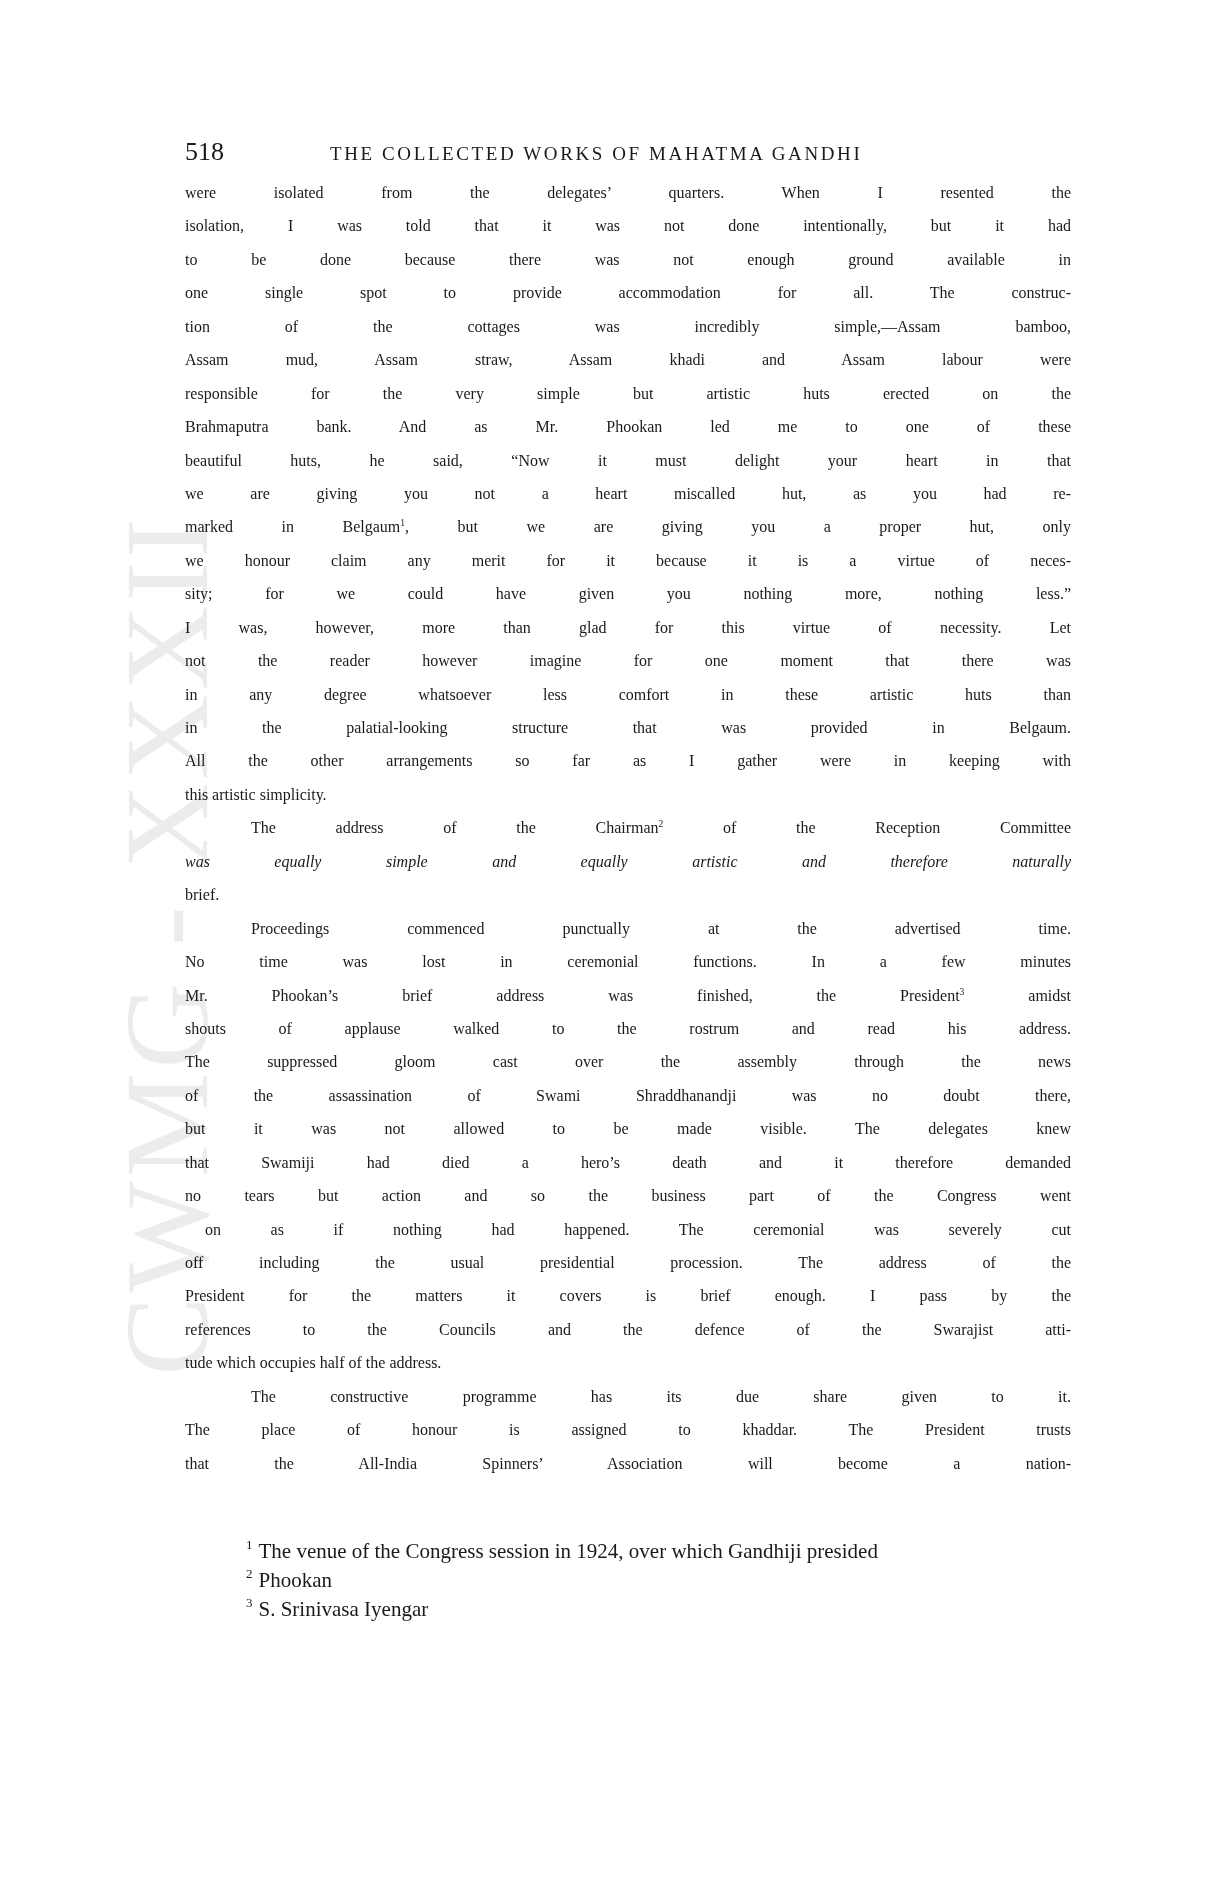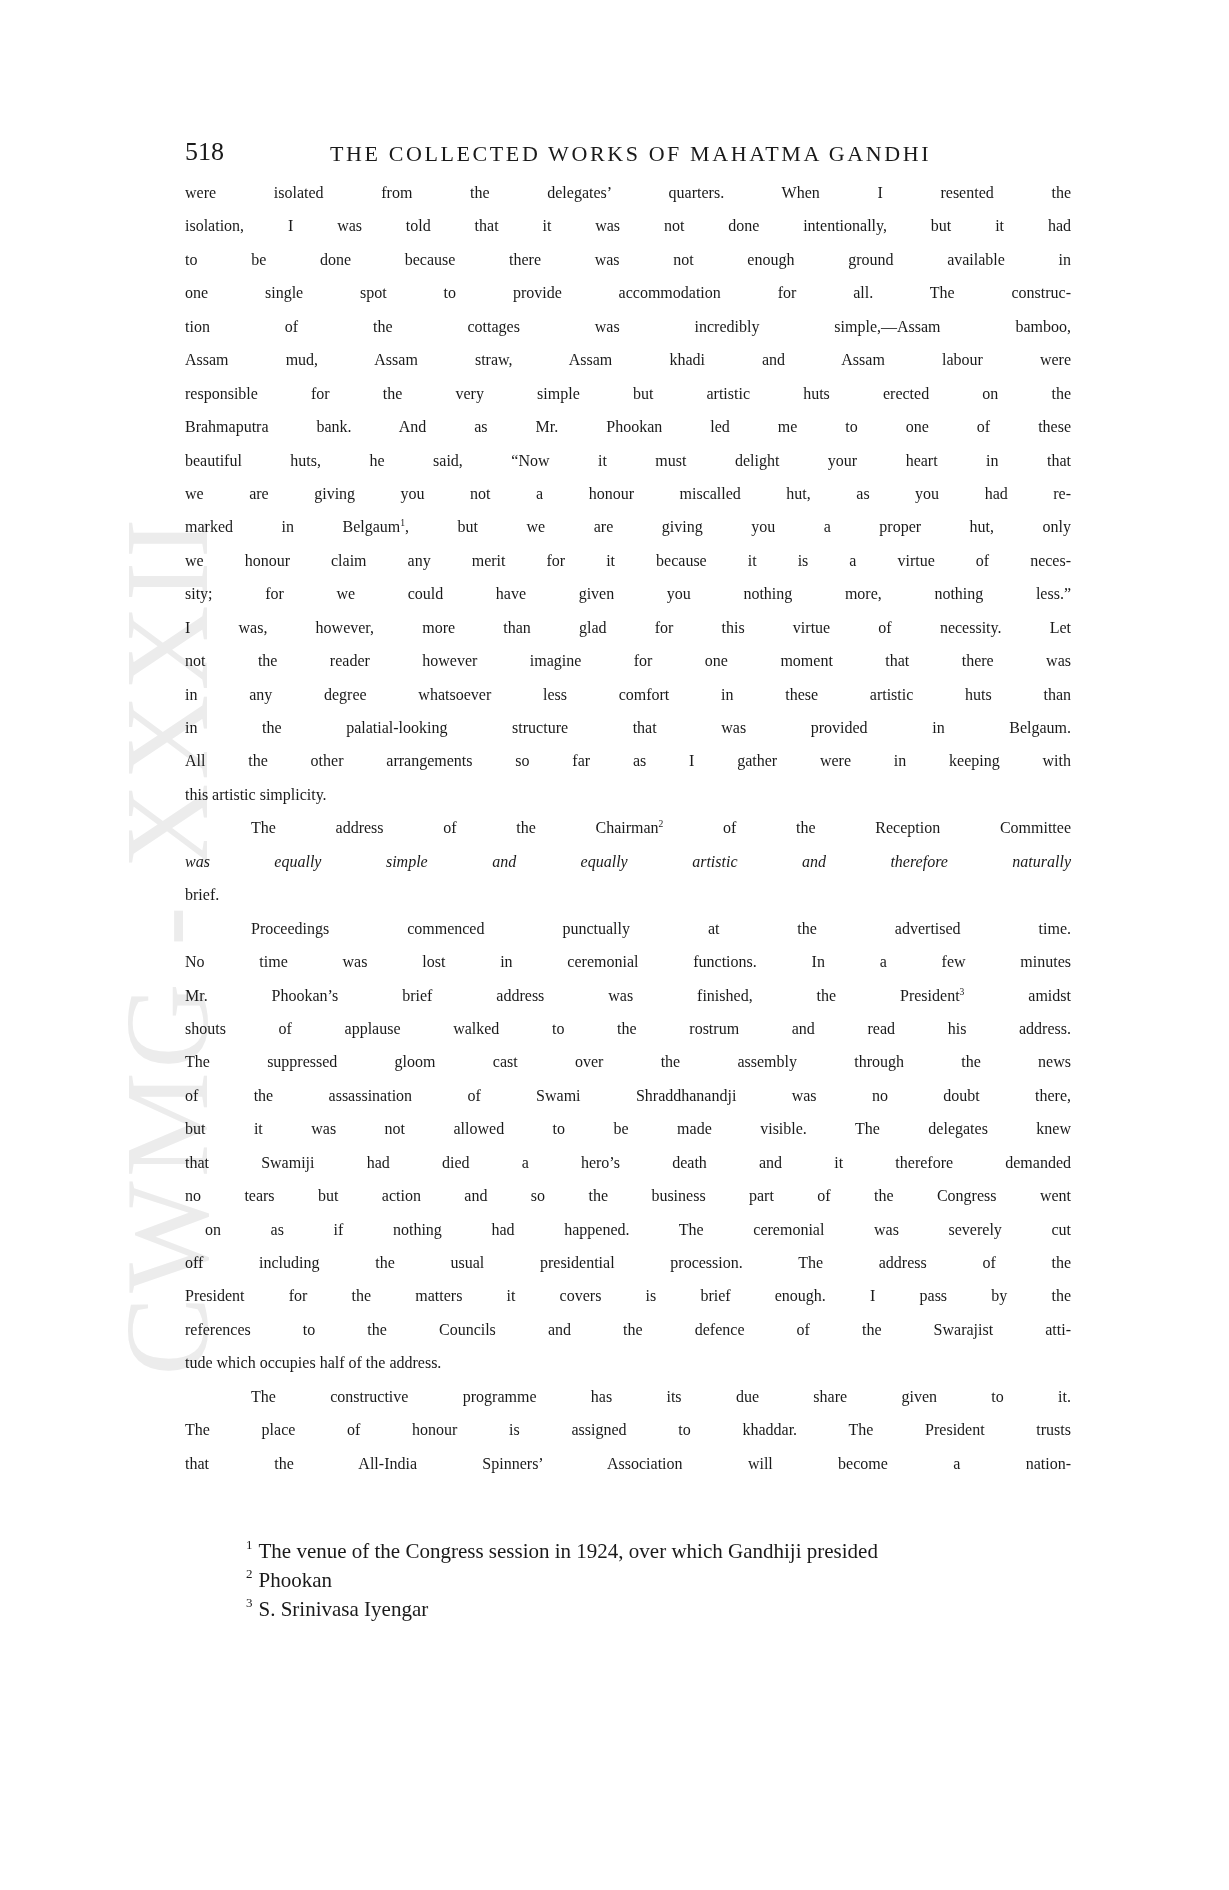--- a/index.html
+++ b/index.html
@@ -48,21 +48,21 @@
     position: absolute;
     left: 0;
     top: 0;
     font-size: 26px;
     line-height: 30px;
   }
   .running-title {
     position: absolute;
     left: 145px;
     top: 4px;
-    font-size: 22px;
+    font-size: 19px;
     line-height: 26px;
     letter-spacing: 2.6px;
     text-transform: uppercase;
     white-space: nowrap;
   }
   .body-text {
     position: absolute;
     left: 185px;
     top: 184px;
     width: 886px;
@@ -121,21 +121,21 @@
 <div class="body-text" id="body-lines">
     <span class="line" style="white-space: nowrap;">were isolated from the delegates’ quarters. When I resented the</span>
     <span class="line" style="white-space: nowrap;">isolation, I was told that it was not done intentionally, but it had</span>
     <span class="line" style="white-space: nowrap;">to be done because there was not enough ground available in</span>
     <span class="line" style="white-space: nowrap;">one single spot to provide accommodation for all. The construc-</span>
     <span class="line" style="white-space: nowrap;">tion of the cottages was incredibly simple,—Assam bamboo,</span>
     <span class="line" style="white-space: nowrap;">Assam mud, Assam straw, Assam khadi and Assam labour were</span>
     <span class="line" style="white-space: nowrap;">responsible for the very simple but artistic huts erected on the</span>
     <span class="line" style="white-space: nowrap;">Brahmaputra bank. And as Mr. Phookan led me to one of these</span>
     <span class="line" style="white-space: nowrap;">beautiful huts, he said, “Now it must delight your heart in that</span>
-    <span class="line" style="white-space: nowrap;">we are giving you not a honour miscalled hut, as you had re-</span>
+    <span class="line" style="white-space: nowrap;">we are giving you not a heart miscalled hut, as you had re-</span>
     <span class="line" style="white-space: nowrap;"><span>marked in Belgaum</span><sup>1</sup><span>, but we are giving you a proper hut, only</span></span>
     <span class="line" style="white-space: nowrap;">we honour claim any merit for it because it is a virtue of neces-</span>
     <span class="line" style="white-space: nowrap;">sity; for we could have given you nothing more, nothing less.”</span>
     <span class="line" style="white-space: nowrap;">I was, however, more than glad for this virtue of necessity. Let</span>
     <span class="line" style="white-space: nowrap;">not the reader however imagine for one moment that there was</span>
     <span class="line" style="white-space: nowrap;">in any degree whatsoever less comfort in these artistic huts than</span>
     <span class="line" style="white-space: nowrap;">in the palatial-looking structure that was provided in Belgaum.</span>
     <span class="line" style="white-space: nowrap;">All the other arrangements so far as I gather were in keeping with</span>
     <span class="line last">this artistic simplicity.</span>
     <span class="line indent" style="white-space: nowrap;"><span>The address of the Chairman</span><sup>2</sup><span> of the Reception Committee</span></span>

